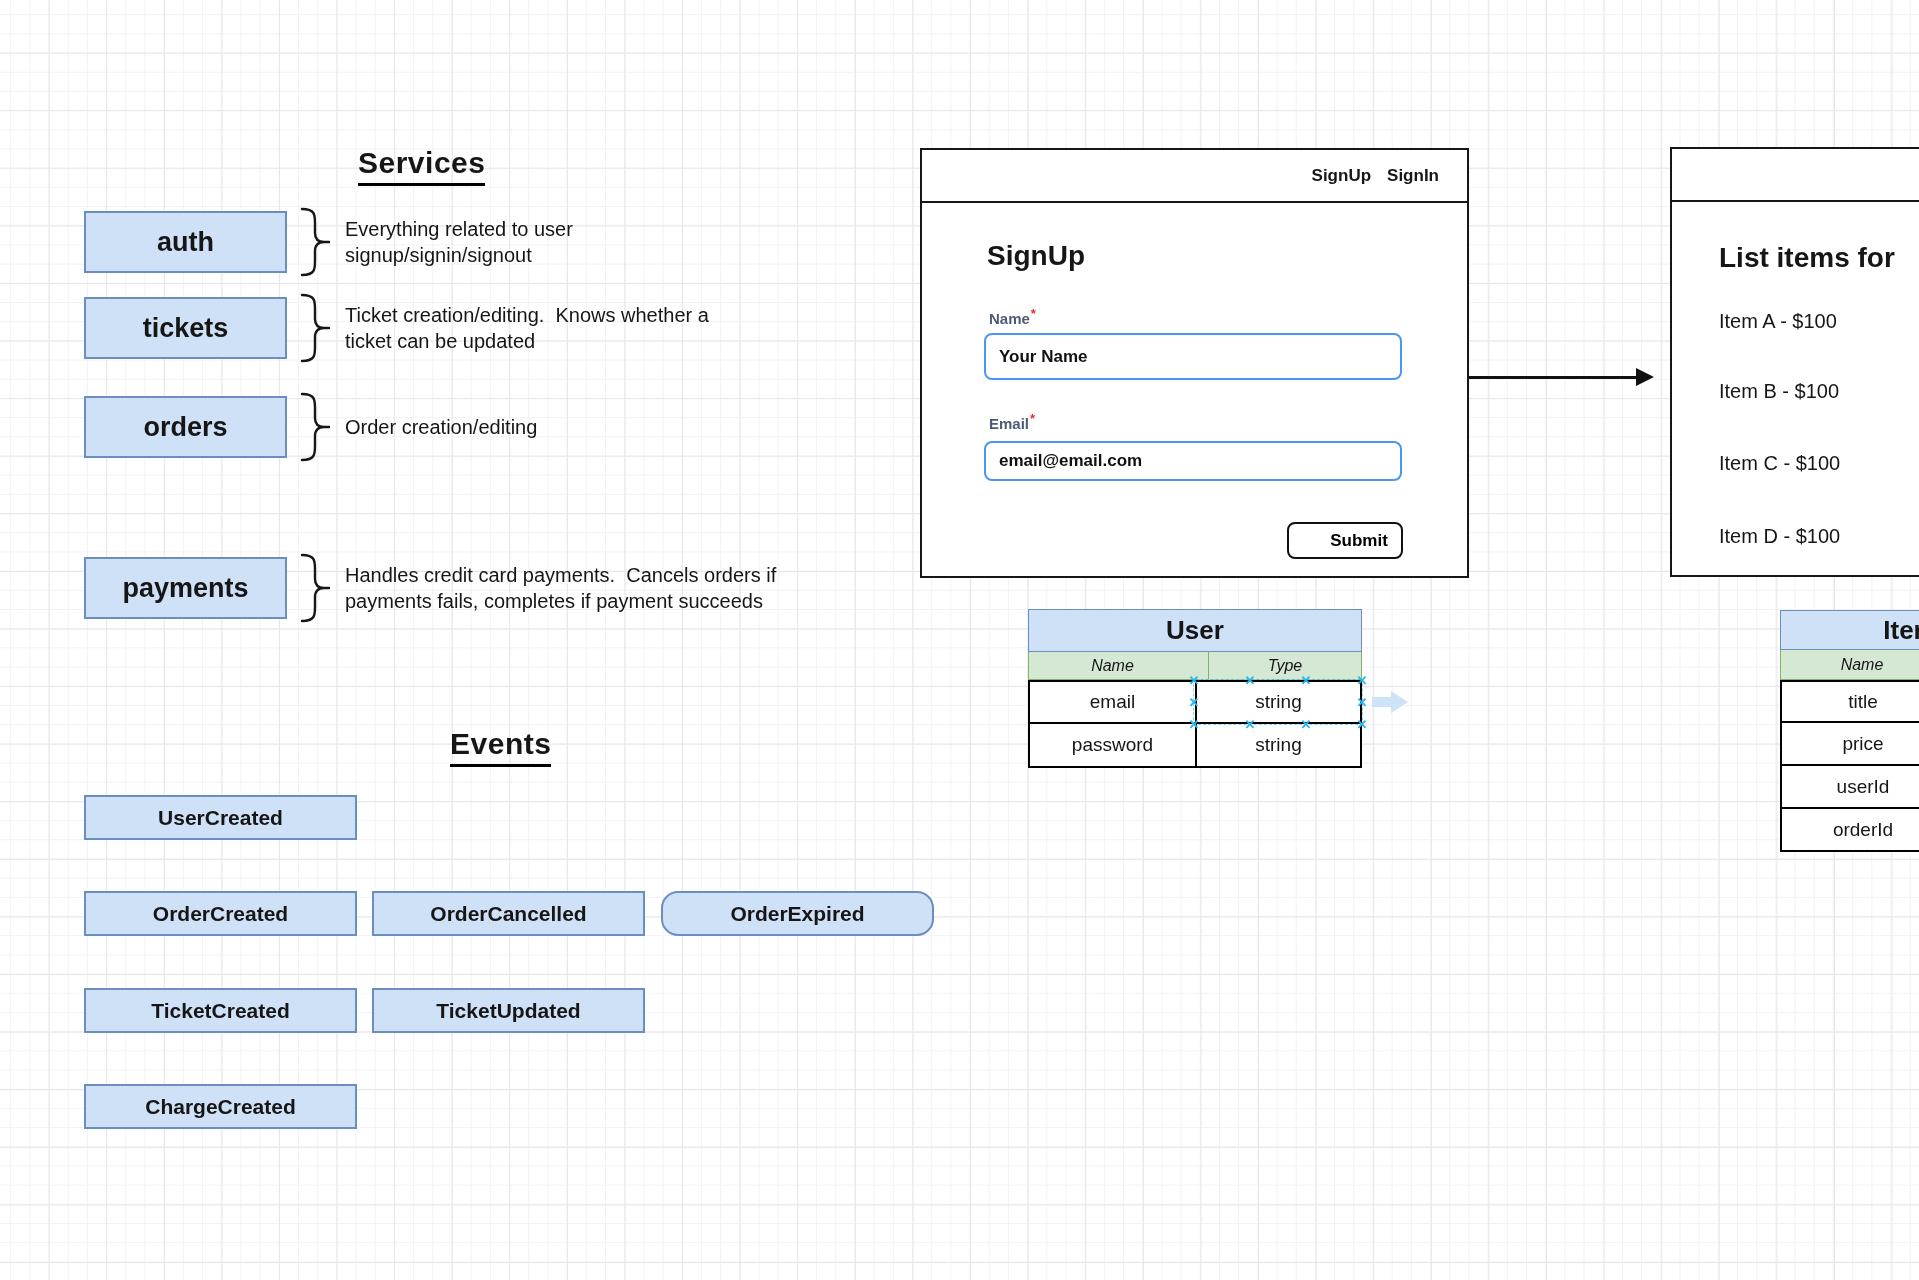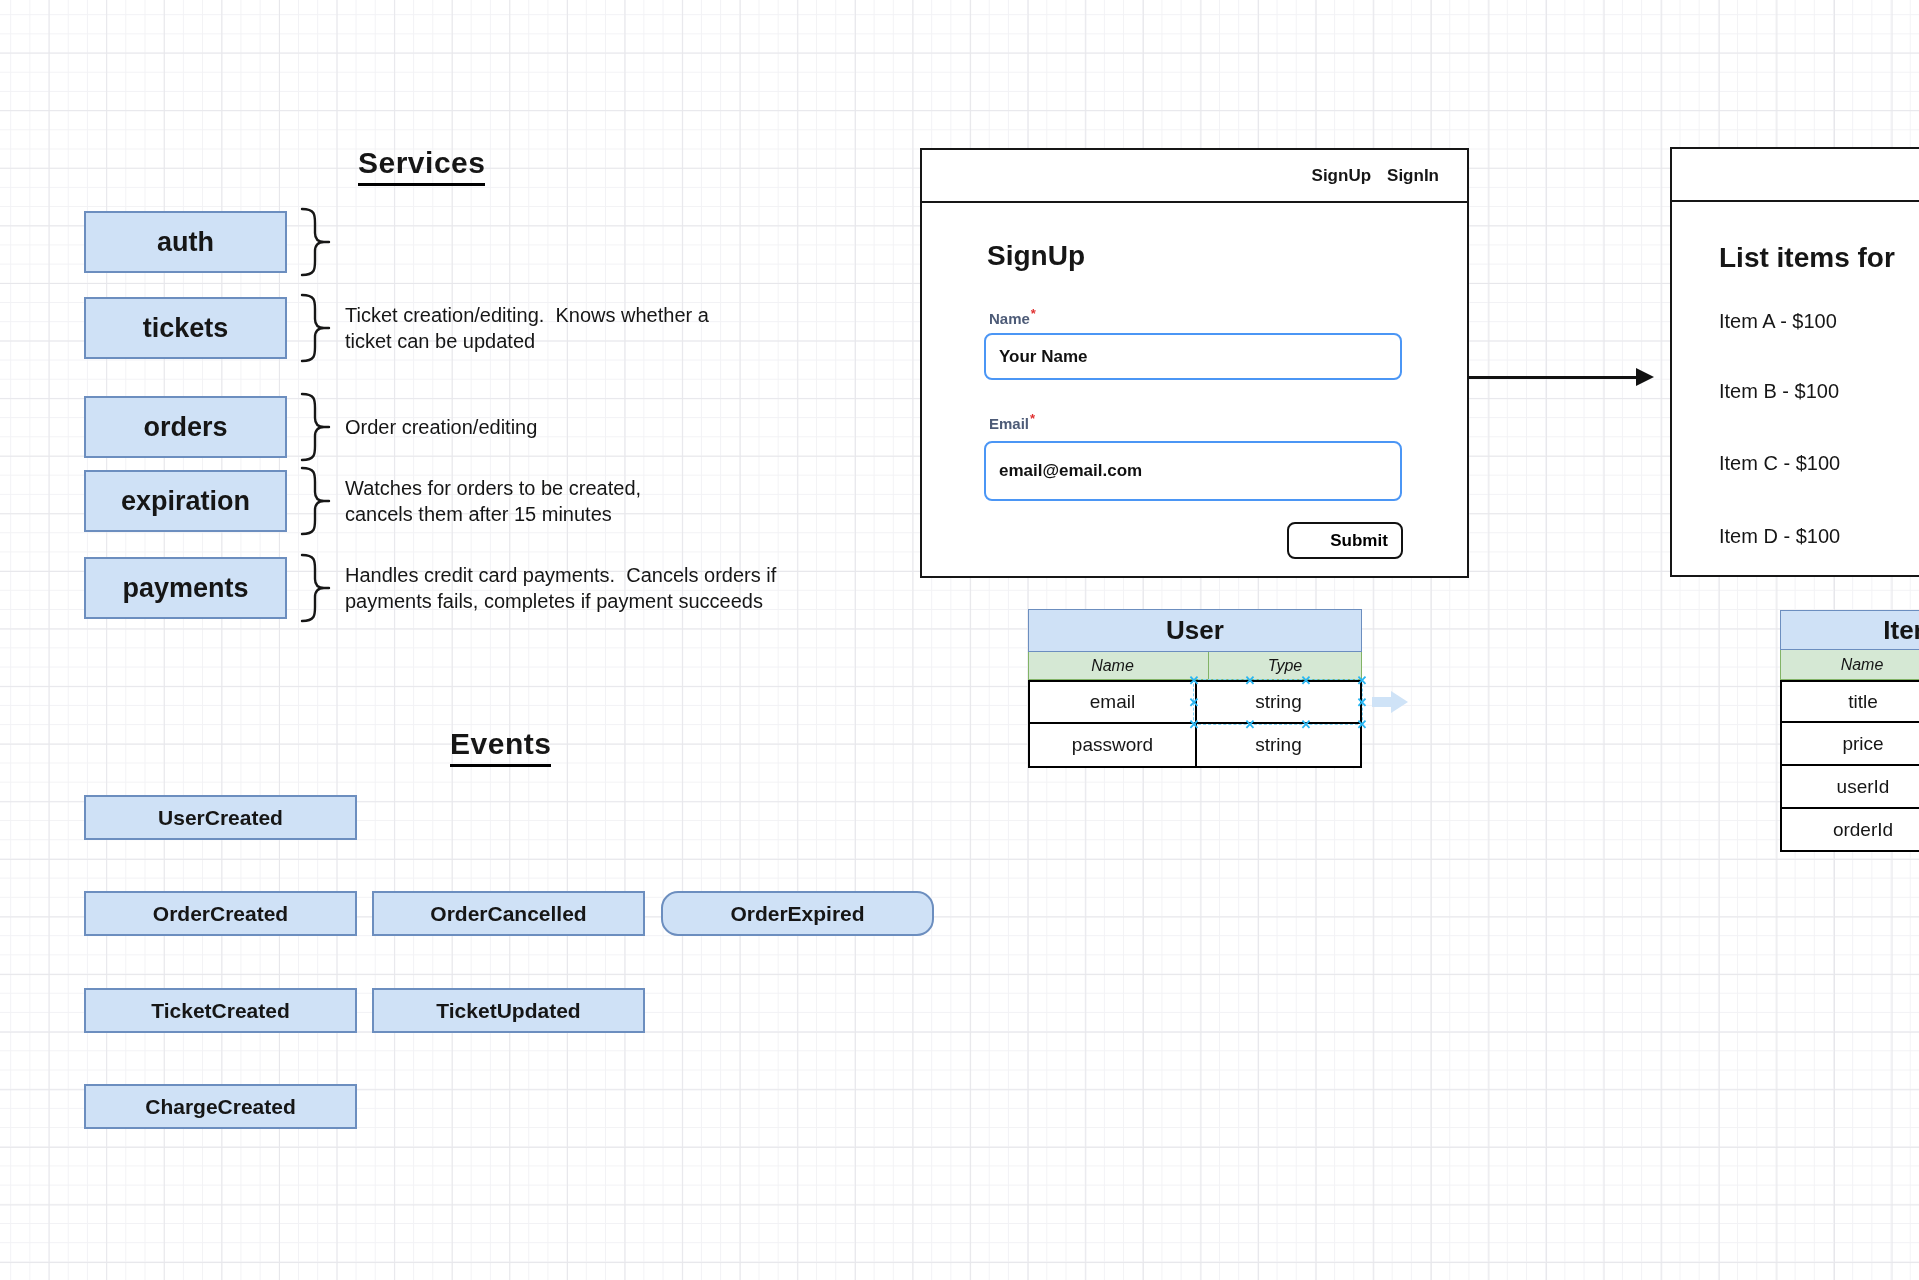--- a/index.html
+++ b/index.html
@@ -66,20 +66,22 @@
     <span class="heading">Services</span>
   </div>
 
   <div class="service-row" style="top:211px;">
     <div class="shape-box service-box">
       <span>auth</span>
     </div>
     <svg class="brace" width="36" height="74" viewBox="0 0 36 74">
       <path d="M3,4 C16,4 16,10 16,18 L16,28 C16,34 19,37 25,37 L30,37 M25,37 C19,37 16,40 16,46 L16,56 C16,64 16,70 3,70" fill="none" stroke="#161616" stroke-width="2.4" stroke-linecap="round"></path>
     </svg>
+    <div class="service-desc">Everything related to user
+signup/signin/signout</div>
   </div>
 
   <div class="service-row" style="top:297px;">
     <div class="shape-box service-box">
       <span>tickets</span>
     </div>
     <svg class="brace" width="36" height="74" viewBox="0 0 36 74">
       <path d="M3,4 C16,4 16,10 16,18 L16,28 C16,34 19,37 25,37 L30,37 M25,37 C19,37 16,40 16,46 L16,56 C16,64 16,70 3,70" fill="none" stroke="#161616" stroke-width="2.4" stroke-linecap="round"></path>
     </svg>
     <div class="service-desc">Ticket creation/editing.  Knows whether a
@@ -89,30 +91,20 @@
   <div class="service-row" style="top:396px;">
     <div class="shape-box service-box">
       <span>orders</span>
     </div>
     <svg class="brace" width="36" height="74" viewBox="0 0 36 74">
       <path d="M3,4 C16,4 16,10 16,18 L16,28 C16,34 19,37 25,37 L30,37 M25,37 C19,37 16,40 16,46 L16,56 C16,64 16,70 3,70" fill="none" stroke="#161616" stroke-width="2.4" stroke-linecap="round"></path>
     </svg>
     <div class="service-desc">Order creation/editing</div>
   </div>
 
-  <div class="service-row" style="top:470px;">
-    <div class="shape-box service-box">
-      <span>expiration</span>
-    </div>
-    <svg class="brace" width="36" height="74" viewBox="0 0 36 74">
-      <path d="M3,4 C16,4 16,10 16,18 L16,28 C16,34 19,37 25,37 L30,37 M25,37 C19,37 16,40 16,46 L16,56 C16,64 16,70 3,70" fill="none" stroke="#161616" stroke-width="2.4" stroke-linecap="round"></path>
-    </svg>
-    <div class="service-desc">Watches for orders to be created,
-cancels them after 15 minutes</div>
-  </div>
 
   <div class="service-row" style="top:557px;">
     <div class="shape-box service-box">
       <span>payments</span>
     </div>
     <svg class="brace" width="36" height="74" viewBox="0 0 36 74">
       <path d="M3,4 C16,4 16,10 16,18 L16,28 C16,34 19,37 25,37 L30,37 M25,37 C19,37 16,40 16,46 L16,56 C16,64 16,70 3,70" fill="none" stroke="#161616" stroke-width="2.4" stroke-linecap="round"></path>
     </svg>
     <div class="service-desc">Handles credit card payments.  Cancels orders if
 payments fails, completes if payment succeeds</div>
@@ -155,21 +147,21 @@
     <div class="wf-title" style="left:65px;top:90px;">SignUp</div>
 
     <div class="wf-label" style="left:67px;top:156px;">
       <span>Name</span><sup class="req">*</sup>
     </div>
     <input class="wf-input" style="left: 62px; top: 183px;" readonly="" value="Your Name">
 
     <div class="wf-label" style="left:67px;top:261px;">
       <span>Email</span><sup class="req">*</sup>
     </div>
-    <input class="wf-input" style="left: 62px; top: 291px; height: 60px;" readonly="" value="email@email.com">
+    <input class="wf-input" style="left: 62px; top: 291px; height: 40px;" readonly="" value="email@email.com">
 
     <button class="wf-submit" style="left:365px;top:372px;padding-left:28px;">Submit</button>
   </div>
 
   <div class="arrow-tail" style="left:1469px;top:376px;width:170px;"></div>
   <div class="arrow-head" style="left:1636px;top:368px;"></div>
 
   <div class="wireframe" style="left:1670px;top:147px;width:290px;height:430px;">
     <div class="wf-nav"></div>
     <div class="wf-title" style="left:47px;top:93px;">List items for</div>

